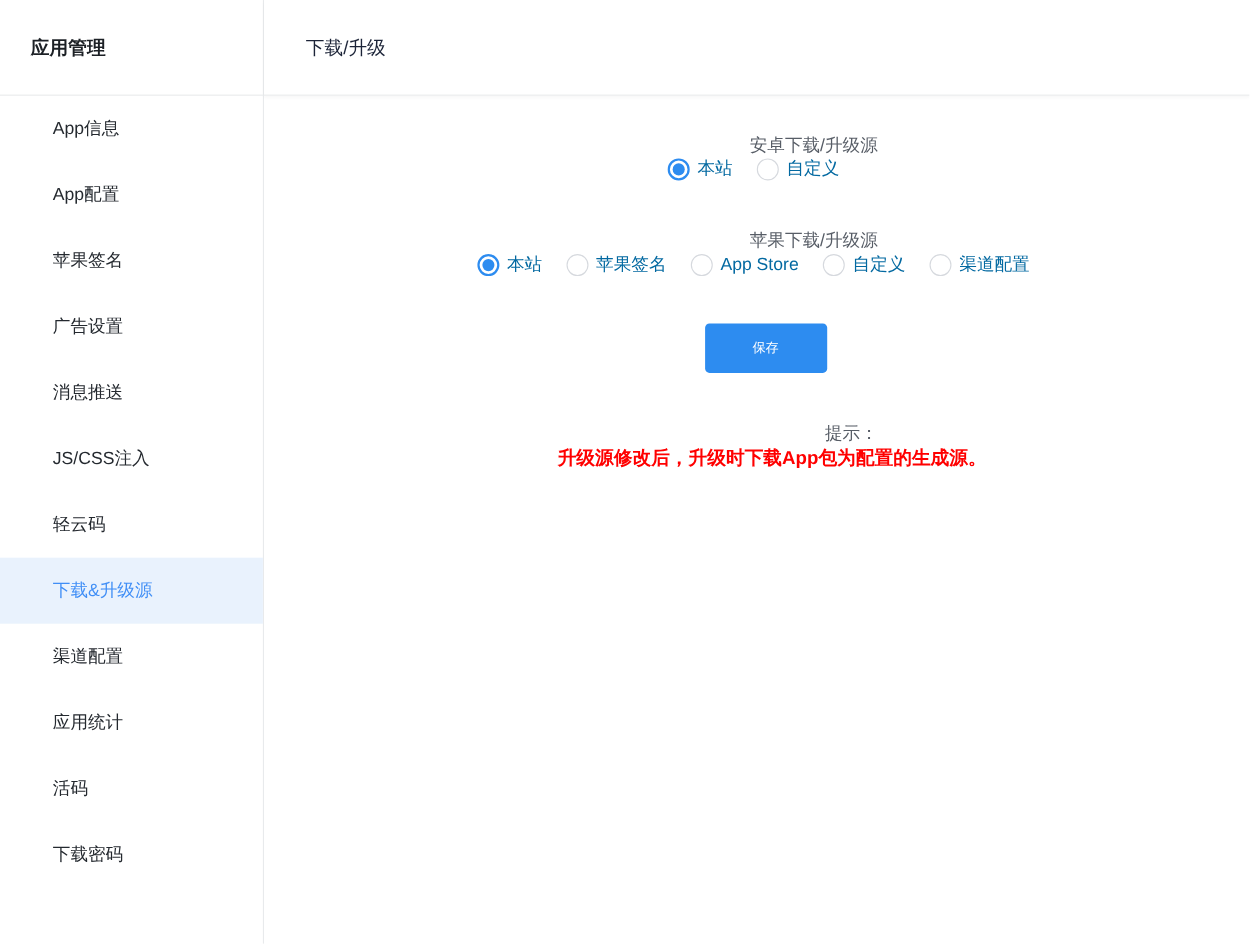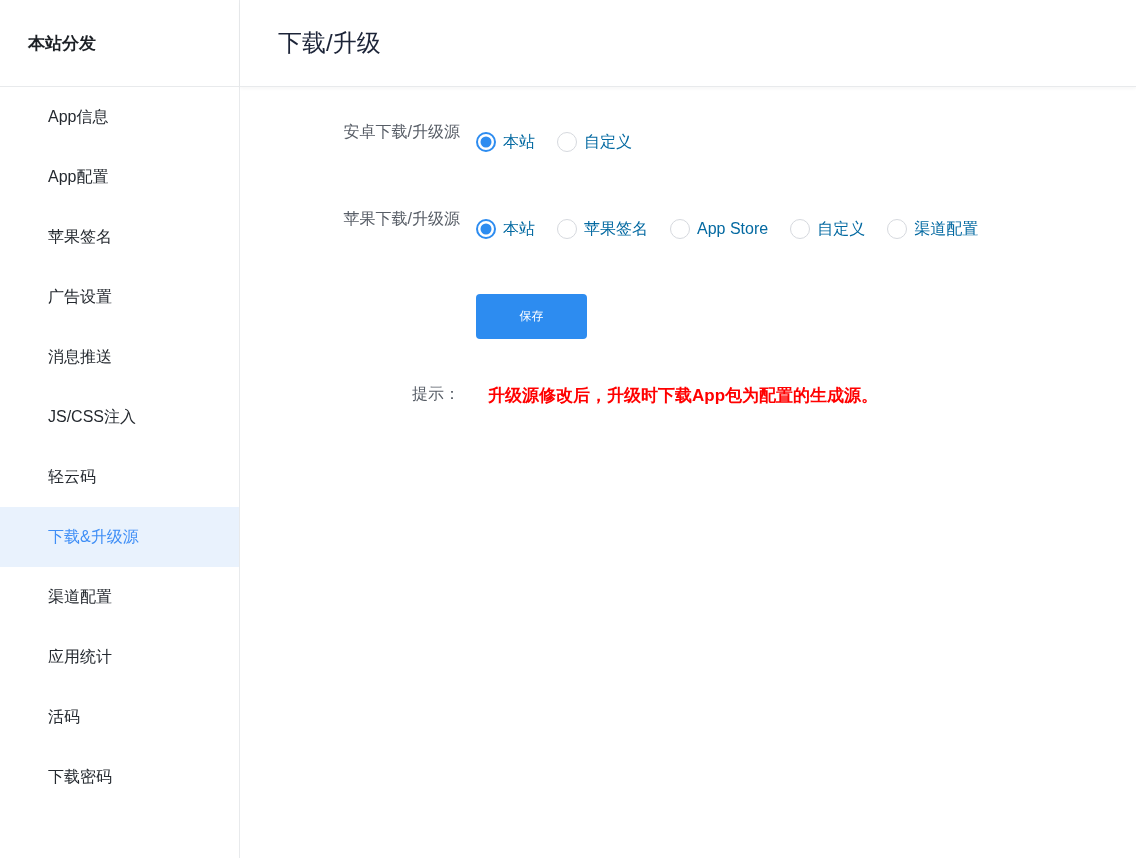--- a/index.html
+++ b/index.html
@@ -22,24 +22,24 @@
     padding-left:28px;font-size:17px;font-weight:bold;color:#1c2025;}
   .sidebar-list{display:block;}
   .sidebar-item{height:60px;display:flex;align-items:center;padding-left:48px;
     font-size:16px;color:var(--text-dark);cursor:pointer;}
   .sidebar-item.active{background:var(--active-bg);color:var(--active-text);}
 
   
   .main{flex:1;height:100%;display:flex;flex-direction:column;background:#fff;}
   .main-header{height:87px;border-bottom:1px solid var(--border);display:flex;align-items:center;
     padding-left:38px;box-shadow:0 2px 3px rgba(0,0,0,0.03);}
-  .page-title{font-size:24px;font-weight:400;color:#1c2438;}
+  .page-title{font-size:17px;font-weight:400;color:#1c2438;}
   .content{padding-top:35px;}
 
-  .form-row{display:flex;height:40px;}
+  .form-row{display:flex;align-items:center;height:40px;flex-direction:column;}
   .form-label{width:220px;min-width:220px;text-align:right;font-size:16px;color:var(--text-label);}
   .form-controls{display:flex;align-items:center;margin-left:16px;}
 
   .radio{display:flex;align-items:center;margin-right:22px;cursor:pointer;font-size:16px;color:#0369a1;}
   .radio-circle{width:20px;height:20px;border-radius:50%;border:1px solid #d6d9de;background:#fff;position:relative;}
   .radio-circle.checked{border:2px solid var(--accent);}
   .radio-circle.checked::after{content:"";position:absolute;left:50%;top:50%;transform:translate(-50%,-50%);
     width:11px;height:11px;border-radius:50%;background:var(--accent);}
   .radio-label{margin-left:7px;}
 
@@ -49,21 +49,21 @@
     border-radius:4px;font-size:12px;cursor:pointer;font-family:inherit;}
   .tip-row{margin-top:44px;height:30px;}
   .tip-text{margin-left:28px;font-size:17px;font-weight:bold;color:var(--tip-red);}
 </style>
 </head>
 <body>
 
 <div class="app">
 
   <aside class="sidebar">
-    <div class="sidebar-header">本站分发</div>
+    <div class="sidebar-header">应用管理</div>
     <nav class="sidebar-list" id="sidebar-list">
         <div class="sidebar-item">App信息</div>
         <div class="sidebar-item">App配置</div>
         <div class="sidebar-item">苹果签名</div>
         <div class="sidebar-item">广告设置</div>
         <div class="sidebar-item">消息推送</div>
         <div class="sidebar-item">JS/CSS注入</div>
         <div class="sidebar-item">轻云码</div>
         <div class="sidebar-item active">下载&amp;升级源</div>
         <div class="sidebar-item">渠道配置</div>

